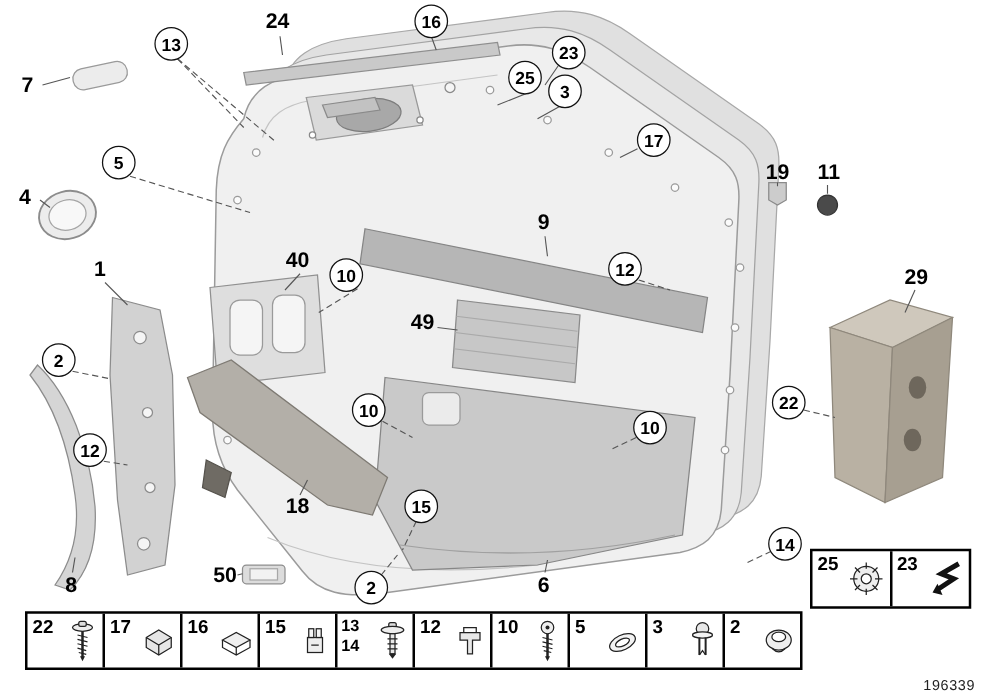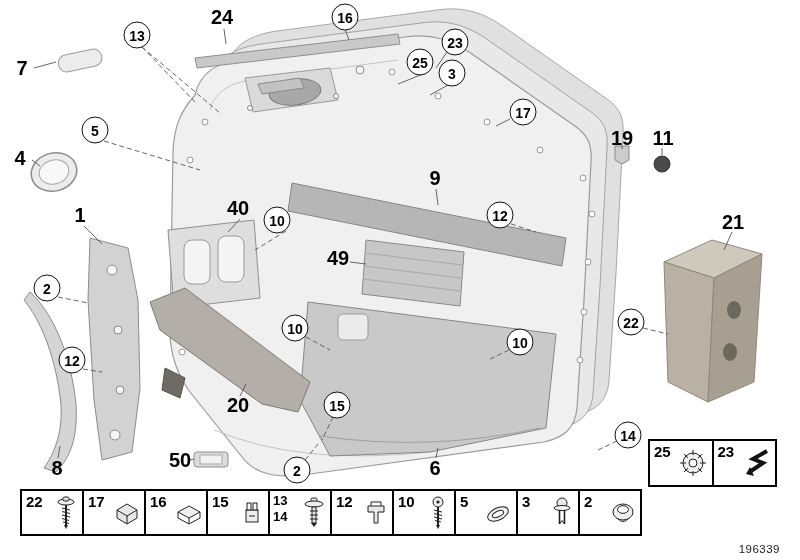--- a/index.html
+++ b/index.html
@@ -1,20 +1,20 @@
 <!DOCTYPE html>
 <html><head>
 <meta charset="utf-8">
 <style>
   html,body{margin:0;padding:0;background:#fff;font-family:"Liberation Sans",sans-serif;}
   .stage{position:relative;width:800px;height:560px;background:#fff;overflow:hidden;}
   .art{position:absolute;left:0;top:0;}
   
   .co{position:absolute;transform:translate(-50%,-50%);color:#000;user-select:none;}
-  .co.plain{font-weight:bold;font-size:20px;line-height:1;}
+  .co.plain{font-weight:bold;font-size:17px;line-height:1;}
   .co.circ{width:27px;height:27px;border:1.8px solid #111;border-radius:50%;background:#fff;
            display:flex;align-items:center;justify-content:center;font-weight:bold;font-size:14px;
            box-sizing:border-box;}
   
   .legend-strip{position:absolute;left:20px;top:489px;width:622px;height:47px;display:flex;
                 border:2px solid #000;background:#fff;box-sizing:border-box;}
   .legend-cell{flex:1;border-left:2px solid #000;position:relative;display:flex;
                align-items:center;justify-content:flex-end;padding:1px 3px 1px 2px;box-sizing:border-box;}
   .legend-cell:first-child{border-left:none;}
   .legend-num{position:absolute;left:4px;top:3px;font-weight:bold;font-size:15px;line-height:1;}
@@ -175,27 +175,27 @@
   <div class="co plain" style="left:663px;top:138px">11</div>
   <div class="co plain" style="left:20px;top:158px">4</div>
   <div class="co circ" style="left:95px;top:130px">5</div>
   <div class="co plain" style="left:80px;top:215px">1</div>
   <div class="co plain" style="left:238px;top:208px">40</div>
   <div class="co circ" style="left:277px;top:220px">10</div>
   <div class="co plain" style="left:435px;top:178px">9</div>
   <div class="co circ" style="left:500px;top:215px">12</div>
   <div class="co plain" style="left:338px;top:258px">49</div>
   <div class="co circ" style="left:47px;top:288px">2</div>
-  <div class="co plain" style="left:733px;top:222px">21</div>
+  <div class="co plain" style="left:733px;top:222px">29</div>
   <div class="co circ" style="left:631px;top:322px">22</div>
   <div class="co circ" style="left:72px;top:360px">12</div>
   <div class="co circ" style="left:295px;top:328px">10</div>
   <div class="co circ" style="left:520px;top:342px">10</div>
   <div class="co circ" style="left:337px;top:405px">15</div>
-  <div class="co plain" style="left:238px;top:405px">20</div>
+  <div class="co plain" style="left:238px;top:405px">18</div>
   <div class="co plain" style="left:57px;top:468px">8</div>
   <div class="co plain" style="left:180px;top:460px">50</div>
   <div class="co circ" style="left:297px;top:470px">2</div>
   <div class="co plain" style="left:435px;top:468px">6</div>
   <div class="co circ" style="left:628px;top:435px">14</div>
 
   <div class="legend-strip">
 
     <div class="legend-cell">
       <span class="legend-num">22</span>

